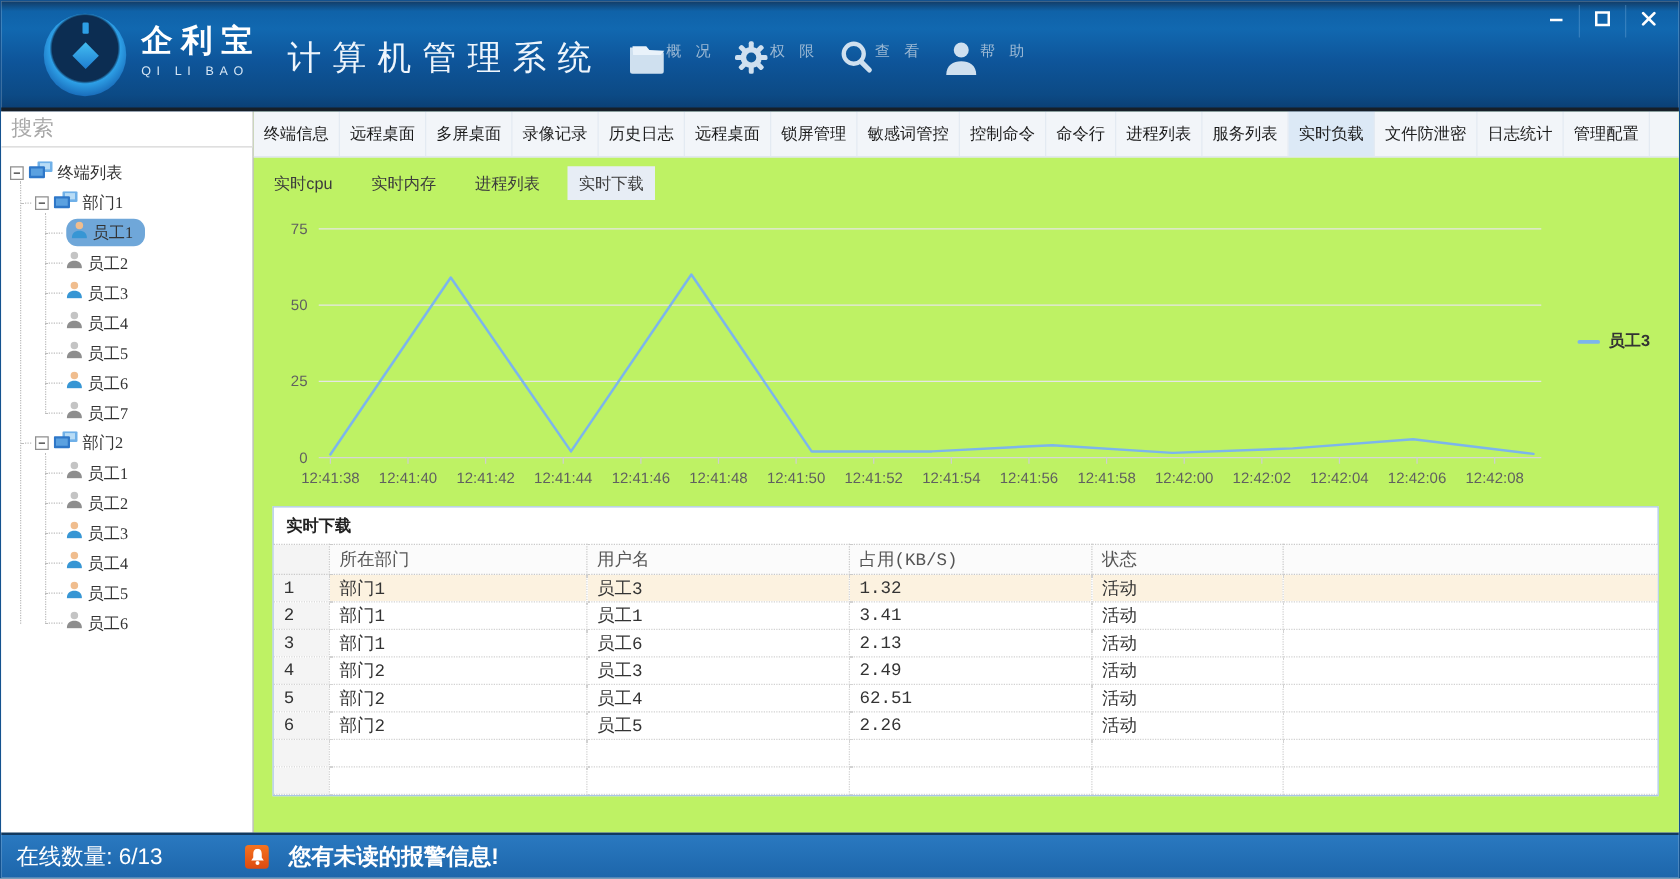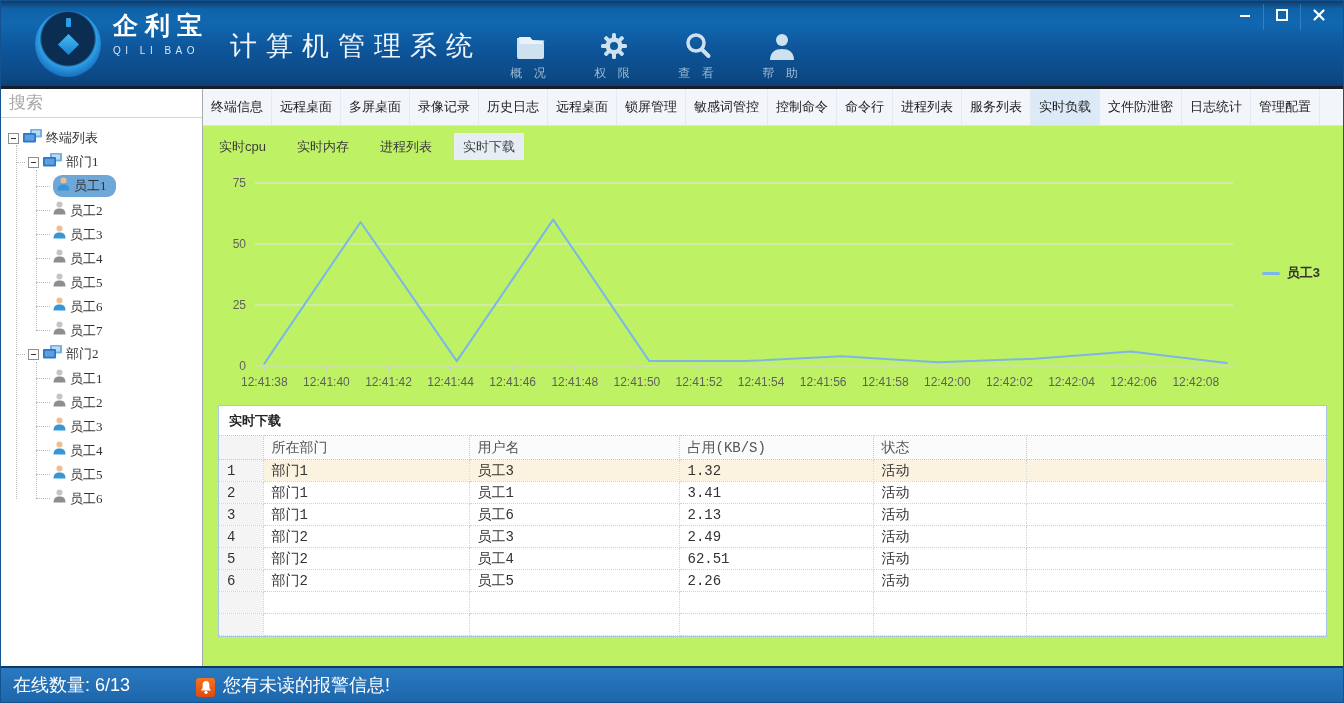--- a/index.html
+++ b/index.html
@@ -8,26 +8,26 @@
 
   
   .titlebar { position:relative; height:88px; flex:0 0 88px;
     background:linear-gradient(180deg,#123c66 0px,#0f62a8 8px,#1168b0 22px,#0e559a 48px,#0c4a85 75px,#0b4076 85px); }
   .titlebar::after { content:""; position:absolute; left:0; right:0; bottom:0; height:3px; background:#161f29; }
   .logo { position:absolute; left:34px; top:10px; width:66px; height:66px; border-radius:50%;
     background:radial-gradient(circle at 50% 42%, #0c2d52 0 52%, #2d9fe6 56%, #1767b6 78%, #0c2d52 82%);
     display:flex; align-items:center; justify-content:center; }
   .logo .diamond { width:15px; height:15px; background:linear-gradient(135deg,#43bdf2,#1e7dd0); transform:rotate(45deg); }
   .logo .dot { position:absolute; top:7px; left:50%; width:5px; height:9px; margin-left:-2.5px; background:#2d9fe6; border-radius:1px; }
-  .brand { position:absolute; left:112px; top:8px; color:#fff; }
+  .brand { position:absolute; left:112px; top:15px; color:#fff; }
   .brand-cn { font-size:25px; font-weight:bold; letter-spacing:7px; }
   .brand-en { font-size:10px; letter-spacing:4.5px; color:#d6e6f5; margin-top:3px; }
   .app-title { position:absolute; left:229px; top:27px; font-size:27px; color:#eef5fc; letter-spacing:9px; font-weight:400; font-family:"Liberation Serif",serif; }
   .main-toolbar { position:absolute; left:501px; top:28px; display:flex; gap:28px; }
-  .tool-item { width:56px; display:flex; flex-direction:column; align-items:center; cursor:pointer; }
+  .tool-item { width:56px; display:flex; flex-direction:row; cursor:pointer; }
   .tool-item .ticon { height:32px; display:flex; align-items:flex-end; justify-content:center; }
   .tool-item .tlabel2 { margin-top:4px; font-size:12px; color:#9cb9d4; letter-spacing:4px; white-space:nowrap; }
   .win-controls { position:absolute; top:3px; right:6px; display:flex; }
   .win-btn { width:37px; height:26px; display:flex; align-items:center; justify-content:center; cursor:pointer; border-left:1px solid rgba(120,175,220,.35); }
   .win-btn:first-child { border-left:none; }
 
   
   .body { flex:1; display:flex; min-height:0; }
 
   
@@ -74,21 +74,21 @@
   tbody td { height:22px; padding:0 8px; border:1px dotted #d2d2d2; border-left:none; white-space:nowrap; overflow:hidden; }
   tbody td:last-child { border-right:none; }
   td.num, th.num { background:#f4f4f4; }
   tr.hl td { background:#fcf2e0; }
   tr.hl td.num { background:#f4f4f4; }
 
   
   .statusbar { height:36px; flex:0 0 36px; background:linear-gradient(180deg,#2a79c0,#1d66ab); border-top:2px solid #11395f;
     display:flex; align-items:center; color:#fff; font-size:18px; }
   .online { margin-left:12px; width:183px; }
-  .alert { display:flex; align-items:flex-end; gap:8px; }
+  .alert { display:flex; align-items:center; gap:16px;font-weight:bold; }
   .alert-badge { width:19px; height:19px; border-radius:3px; background:linear-gradient(180deg,#f5731f,#dd4a10); display:flex; align-items:center; justify-content:center; }
 </style>
 </head>
 <body>
 
 <div class="window">
 
   <header class="titlebar">
     <div class="logo">
       <span class="dot"></span>

